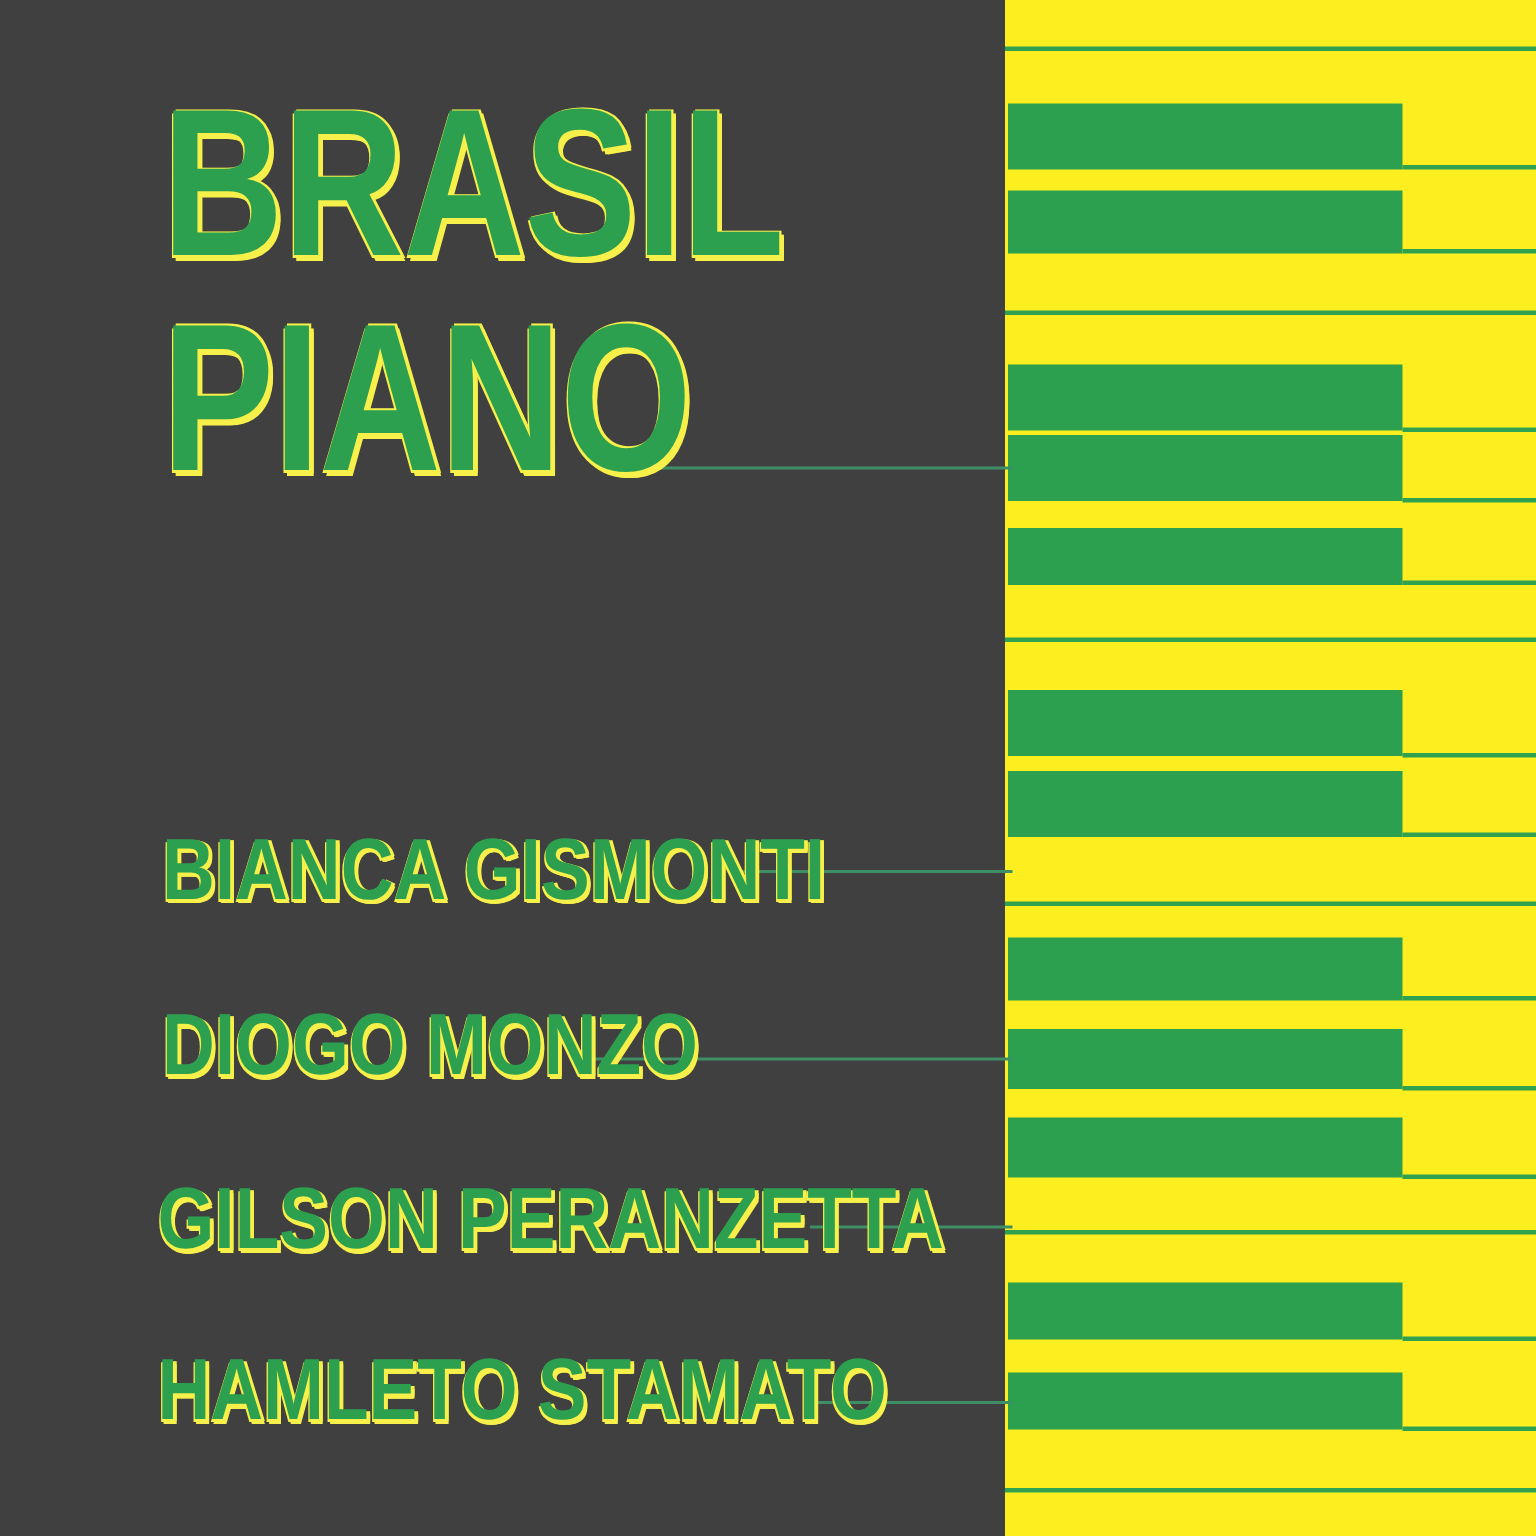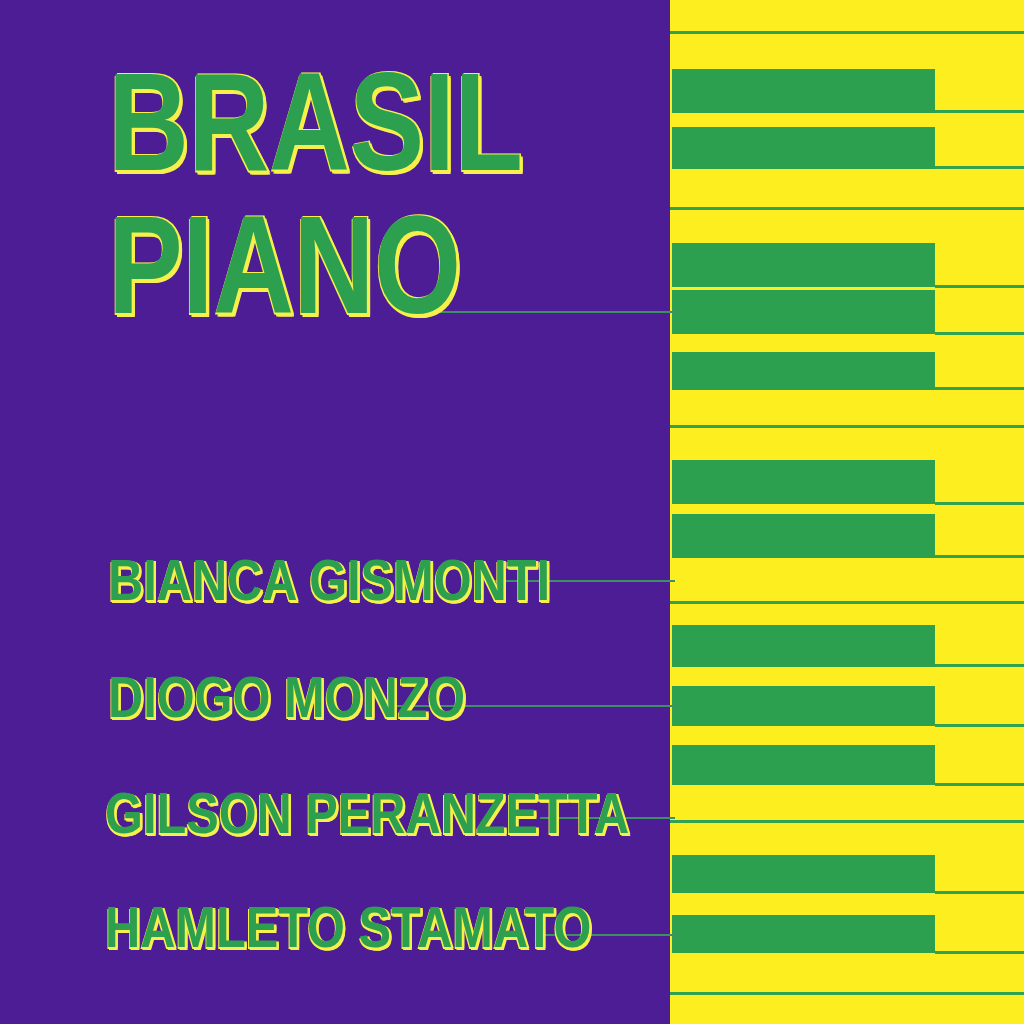--- a/index.html
+++ b/index.html
@@ -5,21 +5,21 @@
 <style>
   html, body {
     margin: 0;
     padding: 0;
     background: #ffffff;
   }
   #poster {
     position: relative;
     width: 1024px;
     height: 1024px;
-    background: #4c1d95;
+    background: #404040;
     overflow: hidden;
     font-family: "Liberation Sans", sans-serif;
   }
 
   
   #keyboard {
     position: absolute;
     left: 670px;
     top: 0;
     width: 354px;

